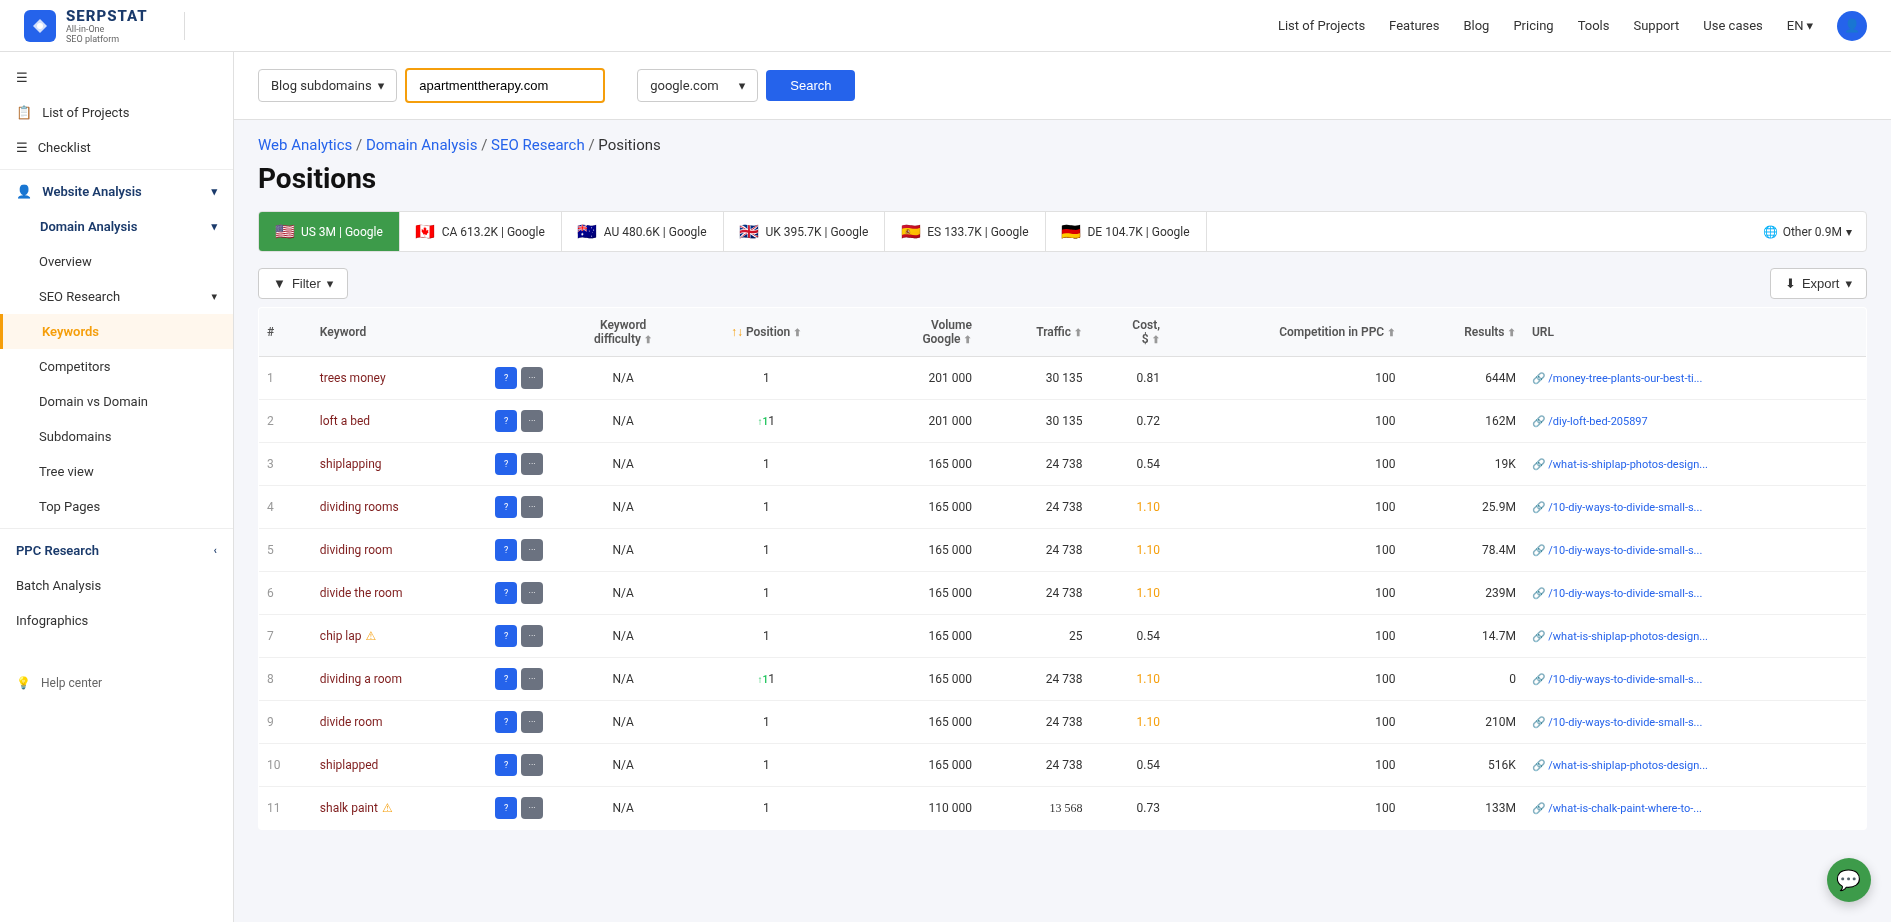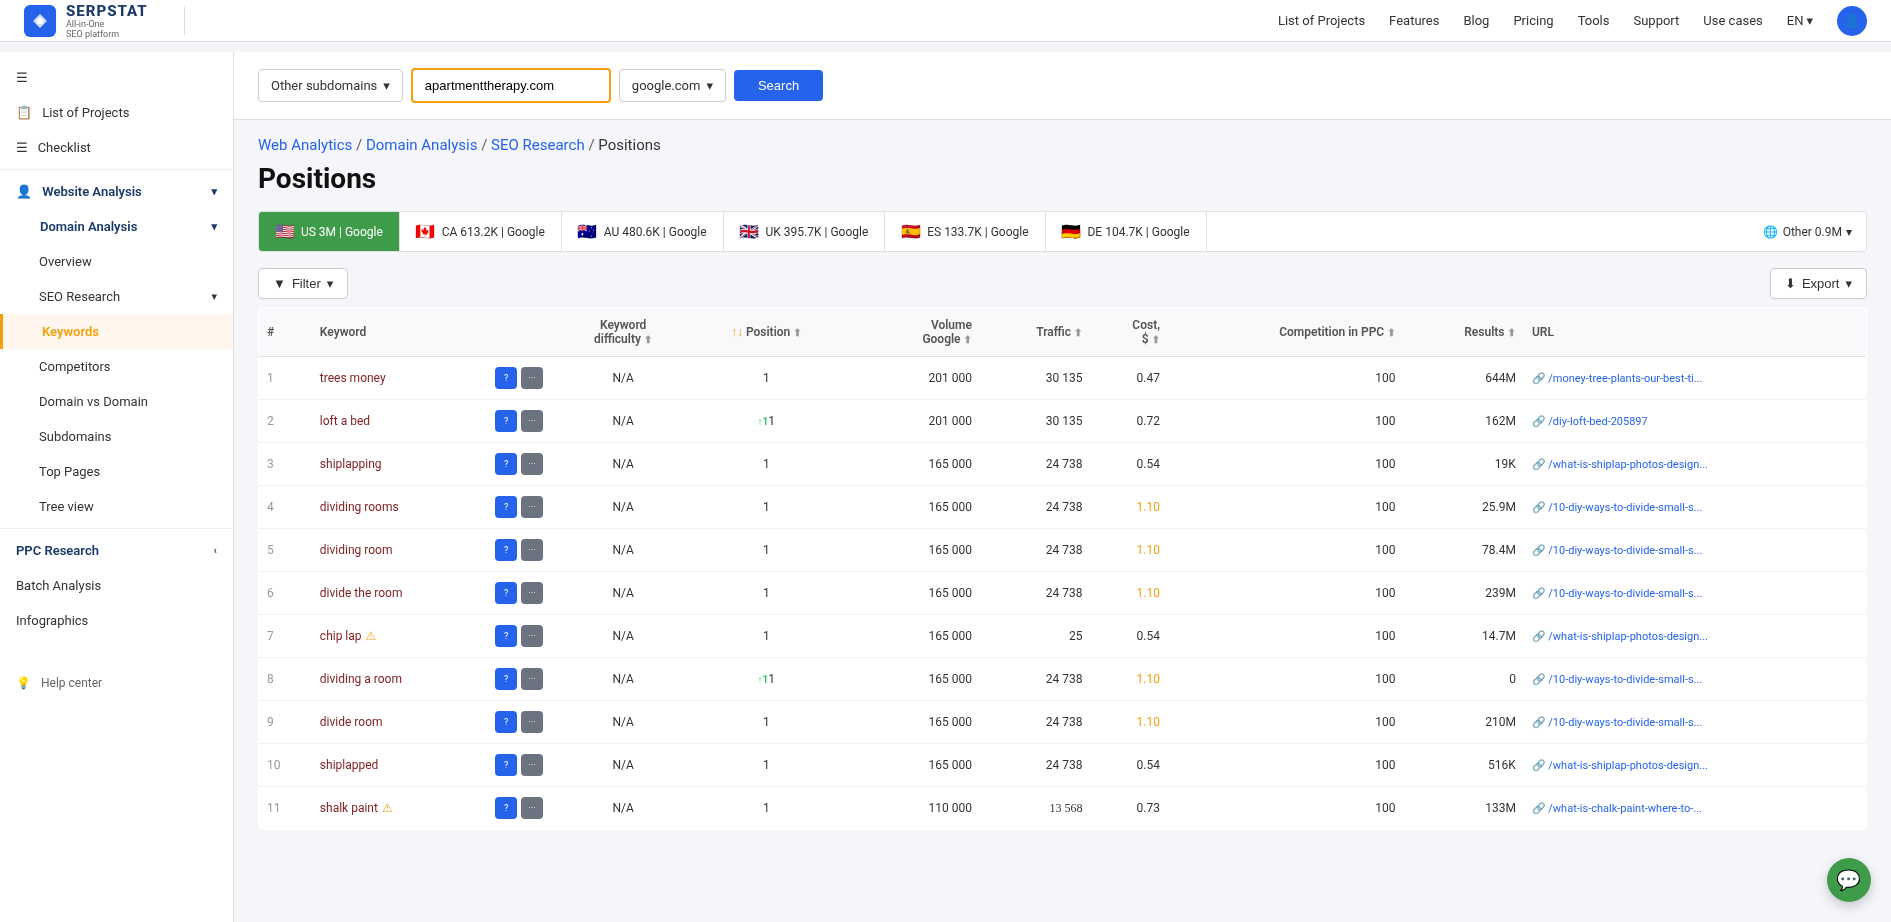--- a/index.html
+++ b/index.html
@@ -5,21 +5,21 @@
     * { box-sizing: border-box; margin: 0; padding: 0; }
     body { font-family: -apple-system, BlinkMacSystemFont, 'Segoe UI', Roboto, sans-serif; font-size: 13px; color: #333; background: #f5f6fa; }
 
     
     .top-nav {
       background: #fff;
       border-bottom: 1px solid #e0e0e0;
       display: flex;
       align-items: center;
       padding: 0 24px;
-      height: 42px;
+      height: 52px;
       position: fixed; top: 0; left: 0; right: 0; z-index: 100;
     }
     .logo-area {
       display: flex; align-items: center; gap: 10px; margin-right: 24px;
     }
     .logo-icon {
       width: 32px; height: 32px;
       background: #2563eb;
       border-radius: 6px;
       display: flex; align-items: center; justify-content: center;
@@ -93,24 +93,24 @@
     }
     .search-input-field {
       border: 2px solid #f59e0b;
       border-radius: 4px;
       padding: 8px 12px;
       font-size: 13px;
       width: 200px;
       outline: none;
     }
     .engine-select {
-      display: flex; align-items: center; gap: 6px;
+      display: flex; align-items: center; gap: 20px;
       border: 1px solid #ccc; border-radius: 4px;
       padding: 8px 12px; background: #fff; cursor: pointer;
-      font-size: 13px; color: #333;
+      font-size: 13px; color: #333; margin-left: 24px;
     }
     .search-btn {
       background: #2563eb; color: white; border: none;
       border-radius: 4px; padding: 8px 24px; font-size: 13px;
       cursor: pointer; font-weight: 500;
     }
 
     
     .page-content {
       padding: 16px 24px;
@@ -275,24 +275,24 @@
     <div class="sidebar-item sidebar-sub">
       <span>Competitors</span>
     </div>
     <div class="sidebar-item sidebar-sub">
       <span>Domain vs Domain</span>
     </div>
     <div class="sidebar-item sidebar-sub">
       <span>Subdomains</span>
     </div>
     <div class="sidebar-item sidebar-sub">
+      <span>Tree view</span>
+    </div>
+    <div class="sidebar-item sidebar-sub">
       <span>Top Pages</span>
-    </div>
-    <div class="sidebar-item sidebar-sub">
-      <span>Tree view</span>
     </div>
     <div class="sidebar-divider"></div>
     <div class="sidebar-item section-header">
       <span>PPC Research</span>
       <span class="arrow">‹</span>
     </div>
     <div class="sidebar-item">
       <span>Batch Analysis</span>
     </div>
     <div class="sidebar-item">
@@ -303,21 +303,21 @@
       <span>💡</span>
       <span>Help center</span>
     </div>
   </aside>
 
   <main class="main-content">
 
     <div class="search-bar-area">
       <div class="search-row">
         <div class="subdomain-select">
-          <span>Other subdomains</span>
+          <span>Blog subdomains</span>
           <span>▾</span>
         </div>
         <input class="search-input-field" type="text" value="apartmenttherapy.com" style="">
         <div class="engine-select">
           <span>google.com</span>
           <span>▾</span>
         </div>
         <button class="search-btn">Search</button>
       </div>
     </div>
@@ -407,21 +407,21 @@
       <div class="action-icons">
         <div class="action-icon" style="background:#2563eb;">?</div>
         <div class="action-icon dots">···</div>
       </div>
     </td>
     <td style="text-align:center;" class="na-text">N/A</td>
     <td style="text-align:center;">1</td>
     <td></td>
     <td style="text-align:right;">201 000</td>
     <td style="text-align:right;">30 135</td>
-    <td style="text-align:right;">0.47</td>
+    <td style="text-align:right;">0.81</td>
     <td style="text-align:right;">100</td>
     <td style="text-align:right;">644M</td>
     <td><a class="url-link">🔗 /money-tree-plants-our-best-ti...</a></td>
   </tr>
             <tr>
     <td style="color:#999;">2</td>
     <td>
       <a class="keyword-link">loft a bed</a>
     </td>
     <td>

